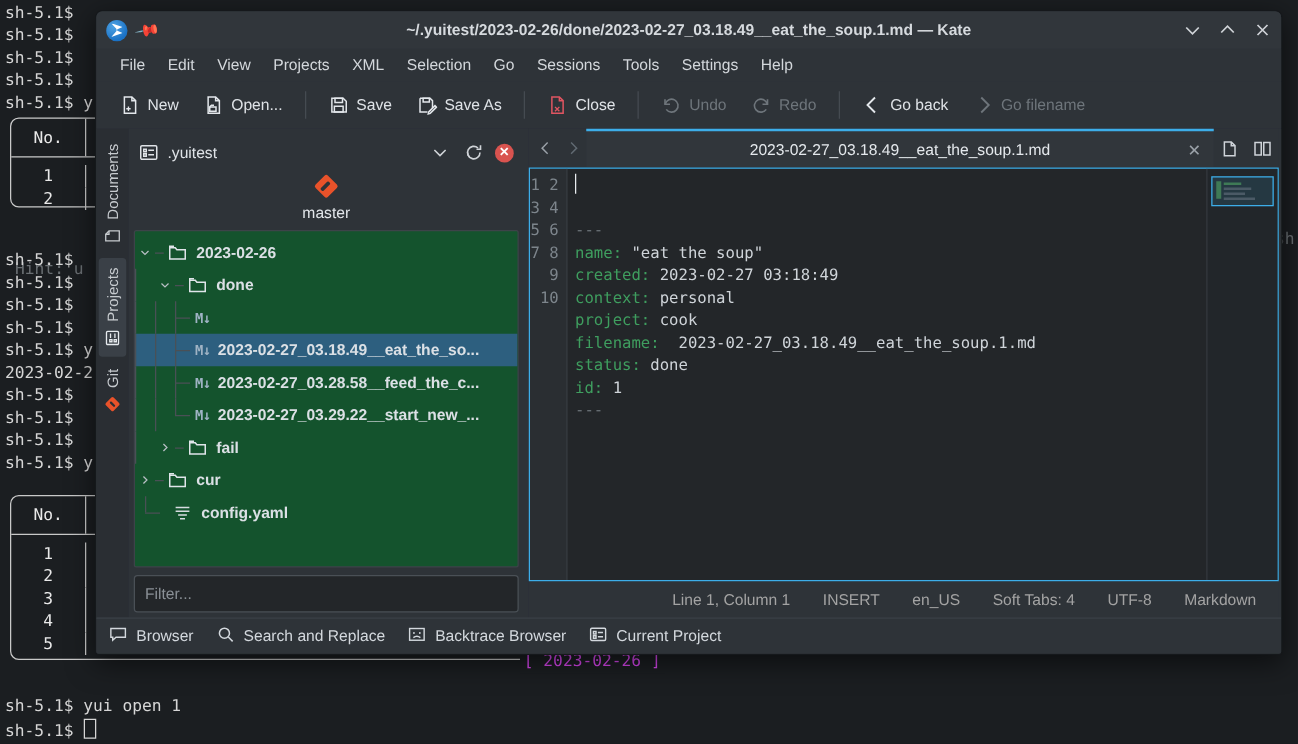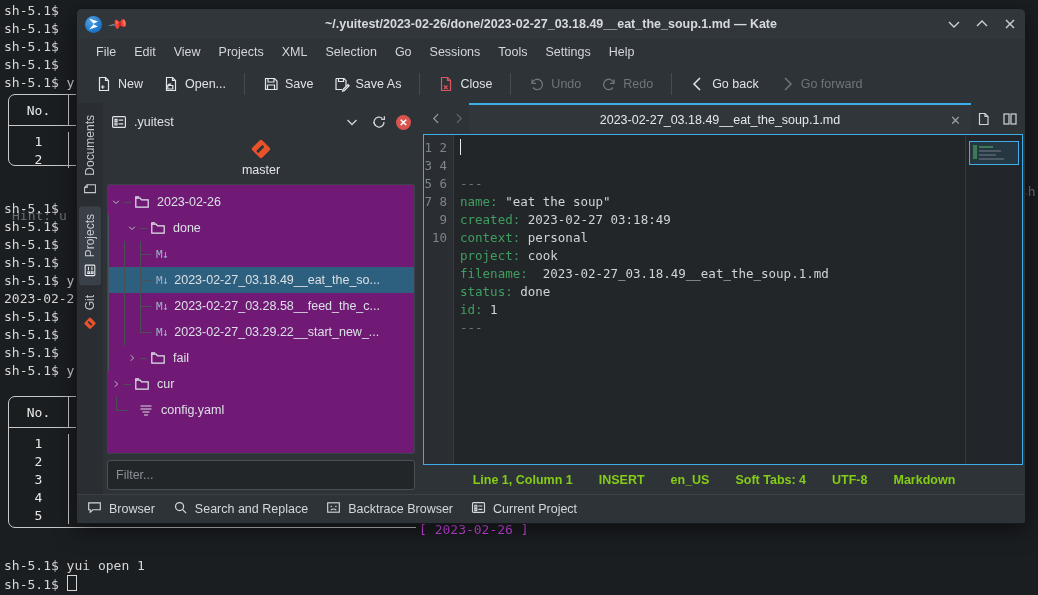--- a/index.html
+++ b/index.html
@@ -192,28 +192,29 @@
     width: 14px; height: 14px; background: #e8522a;
     transform: rotate(45deg); border-radius: 2px;
     position: relative;
   }
   .gitdia::after{
     content:""; position:absolute; left:5px; top:2.5px;
     width:3px; height:9px; background:#2e3338; border-radius:1px;
   }
   .tree {
     flex: 1 1 auto;
-    background: #701a75;
+    background: #14532d;
     border: 1px solid #3d4349;
     border-radius: 2px;
     overflow: hidden;
     padding: 4px 0;
     min-height: 0;
     font-size: 12.5px;
     position: relative;
+    font-weight: bold;
   }
   .trow {
     display: flex; align-items: center;
     height: 26px;
     color: #dbe0e5;
     white-space: nowrap;
     padding-right: 4px;
   }
   .trow.sel { background: #2d5f7f; }
   .guide {
@@ -334,24 +335,24 @@
     position: absolute; left: 3px; top: 6px; width: 48px; height: 22px;
     border: 1px solid #3daee9;
     background: rgba(61,174,233,.13);
   }
   .mm-bar { position: absolute; height: 2px; background: #4b5a66; }
   .mm-bar.g { background: #3f7a56; }
 
   .statusbar {
     height: 29px; flex: 0 0 29px;
     background: #2e3338;
-    display: flex; align-items: center; justify-content: center;
+    display: flex; align-items: center; justify-content: flex-end;
     gap: 26px;
     padding-right: 18px;
-    color: #84cc16; font-size: 12.5px; font-weight: bold;
+    color: #a3a3a3; font-size: 12.5px;
   }
   .kfooter {
     height: 28px; flex: 0 0 28px;
     background: #2e3338;
     display: flex; align-items: center;
     gap: 18px; padding-left: 10px;
     color: #d3d8dd; font-size: 12.5px;
     border-top: 1px solid #3a4046;
   }
   .kfooter .fitem { display: flex; align-items: center; gap: 7px; }
@@ -572,21 +573,21 @@
             </svg>
         </span>
         <span>Go back</span>
       </div>
       <div class="tbtn disabled">
         <span>
           <svg class="ico" viewBox="0 0 16 16" fill="none" stroke="#6e757b" stroke-width="1.5">
               <path d="M6 2 L12 8 L6 14"></path>
             </svg>
         </span>
-        <span>Go forward</span>
+        <span>Go filename</span>
       </div>
     </div>
 
     <div class="kbody">
 
       <div class="vtabs">
         <div class="vtab">
           <span>
             <svg class="vico" viewBox="0 0 16 16" fill="none" stroke="#c6cace" stroke-width="1.2">
                 <path d="M3.5 1.8h6l3 3v9.4h-9z"></path>

